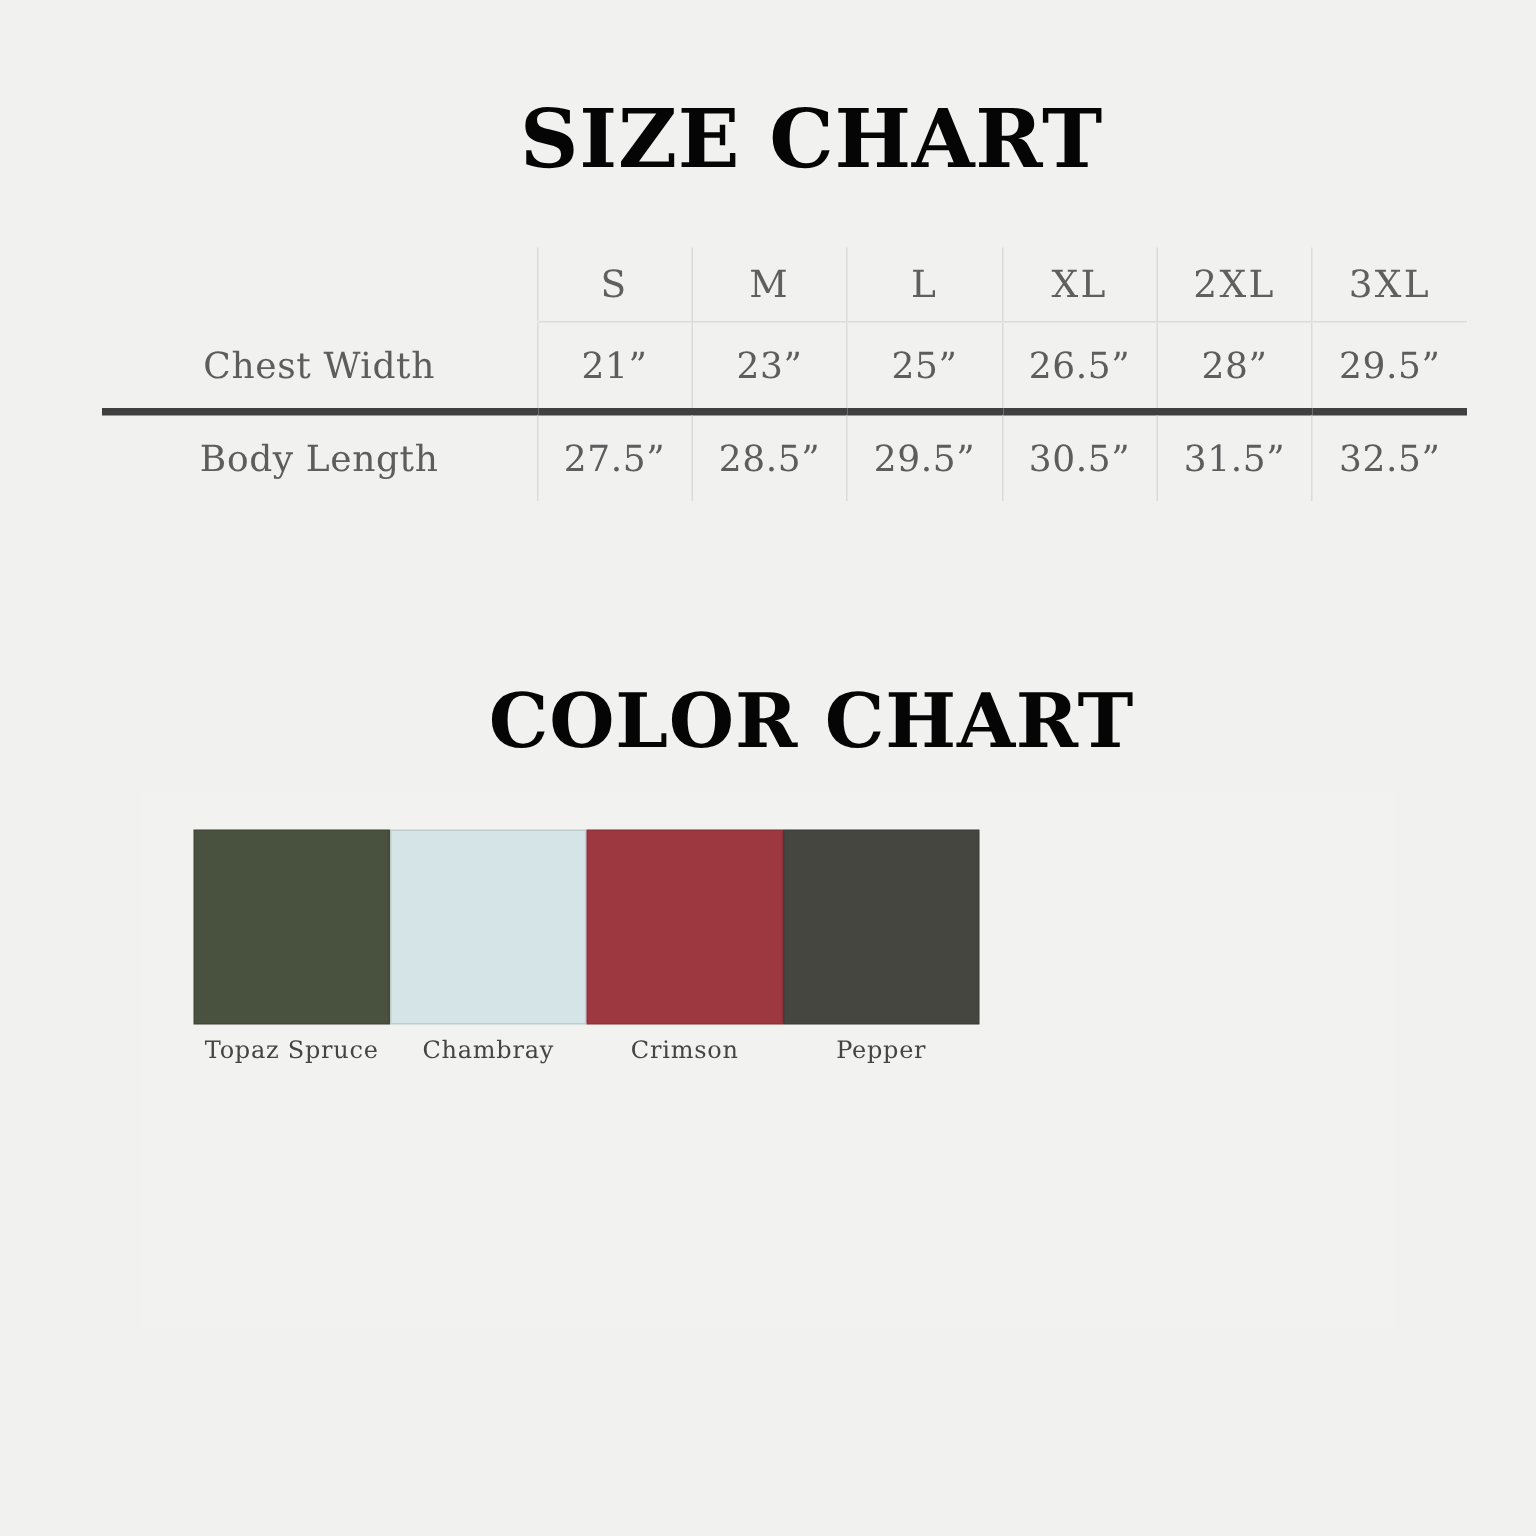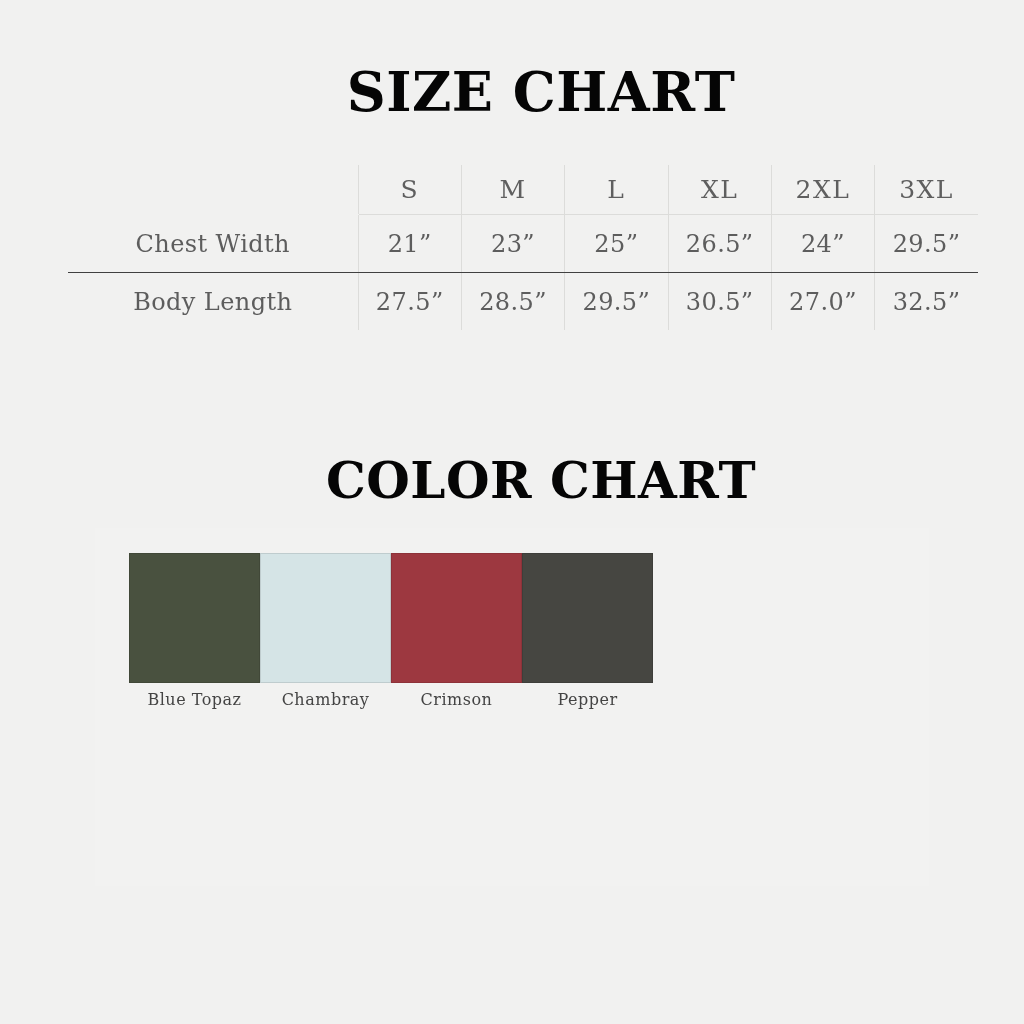--- a/index.html
+++ b/index.html
@@ -79,21 +79,21 @@
 
   
   tr.dat td {
     height: 57px;
     vertical-align: middle;
     font-size: 24px;
     color: #5d5d5d;
     letter-spacing: 0.4px;
   }
   tr.dat td.sz { border-left: 1px solid #dcdcda; }
-  tr.row1 td { border-bottom: 1px solid #404040; }
+  tr.row1 td { border-bottom: 5px solid #404040; }
 
   td.rowname {
     text-align: left;
     padding-left: 38px;
     font-size: 31px;
     color: #575757;
     letter-spacing: 0.6px;
   }
 
   
@@ -160,46 +160,46 @@
         <th class="sz">3XL</th>
       </tr>
     </thead>
     <tbody>
       <tr class="dat row1">
         <td class="rowname">Chest Width</td>
         <td class="sz">21”</td>
         <td class="sz">23”</td>
         <td class="sz">25”</td>
         <td class="sz">26.5”</td>
-        <td class="sz">24”</td>
+        <td class="sz">28”</td>
         <td class="sz">29.5”</td>
       </tr>
       <tr class="dat row2">
         <td class="rowname">Body Length</td>
         <td class="sz">27.5”</td>
         <td class="sz">28.5”</td>
         <td class="sz">29.5”</td>
         <td class="sz">30.5”</td>
-        <td class="sz">27.0”</td>
+        <td class="sz">31.5”</td>
         <td class="sz">32.5”</td>
       </tr>
     </tbody>
   </table>
 </div>
 
 <div id="color-title" class="chart-title">COLOR CHART</div>
 
 <div id="color-panel">
 
   <div class="row-gap"></div>
 
   <div class="swatch-row">
     <div class="swatch-cell">
       <div class="swatch-box" style="background-color: rgb(73, 81, 63);"></div>
-      <div class="swatch-label">Blue Topaz</div>
+      <div class="swatch-label">Topaz Spruce</div>
     </div>
     <div class="swatch-cell">
       <div class="swatch-box" style="background-color: rgb(213, 228, 230);"></div>
       <div class="swatch-label">Chambray</div>
     </div>
     <div class="swatch-cell">
       <div class="swatch-box" style="background-color: rgb(157, 56, 64);"></div>
       <div class="swatch-label">Crimson</div>
     </div>
     <div class="swatch-cell">

